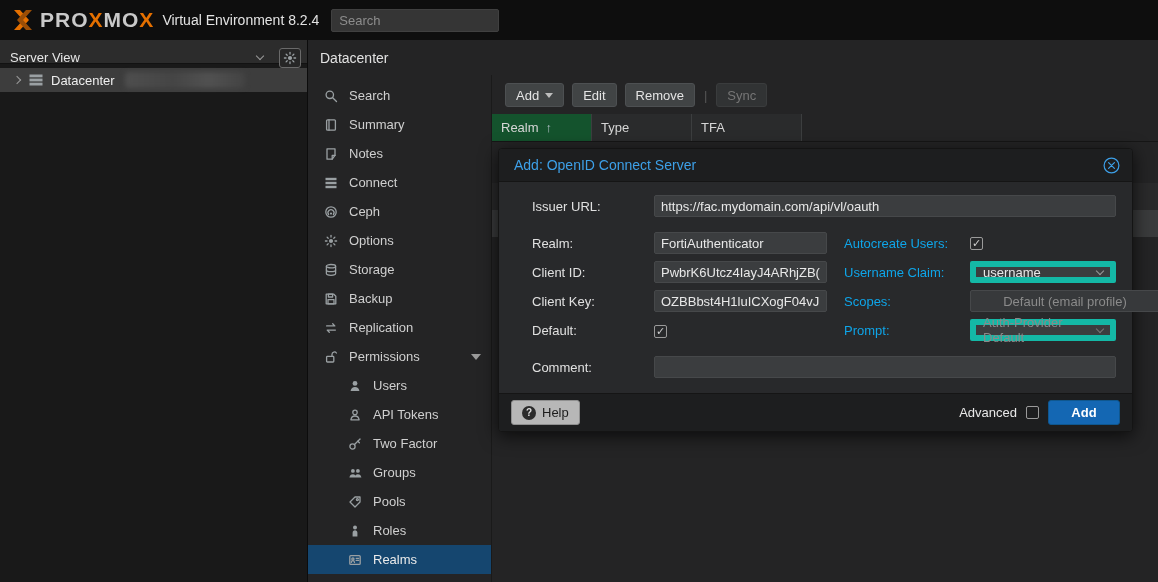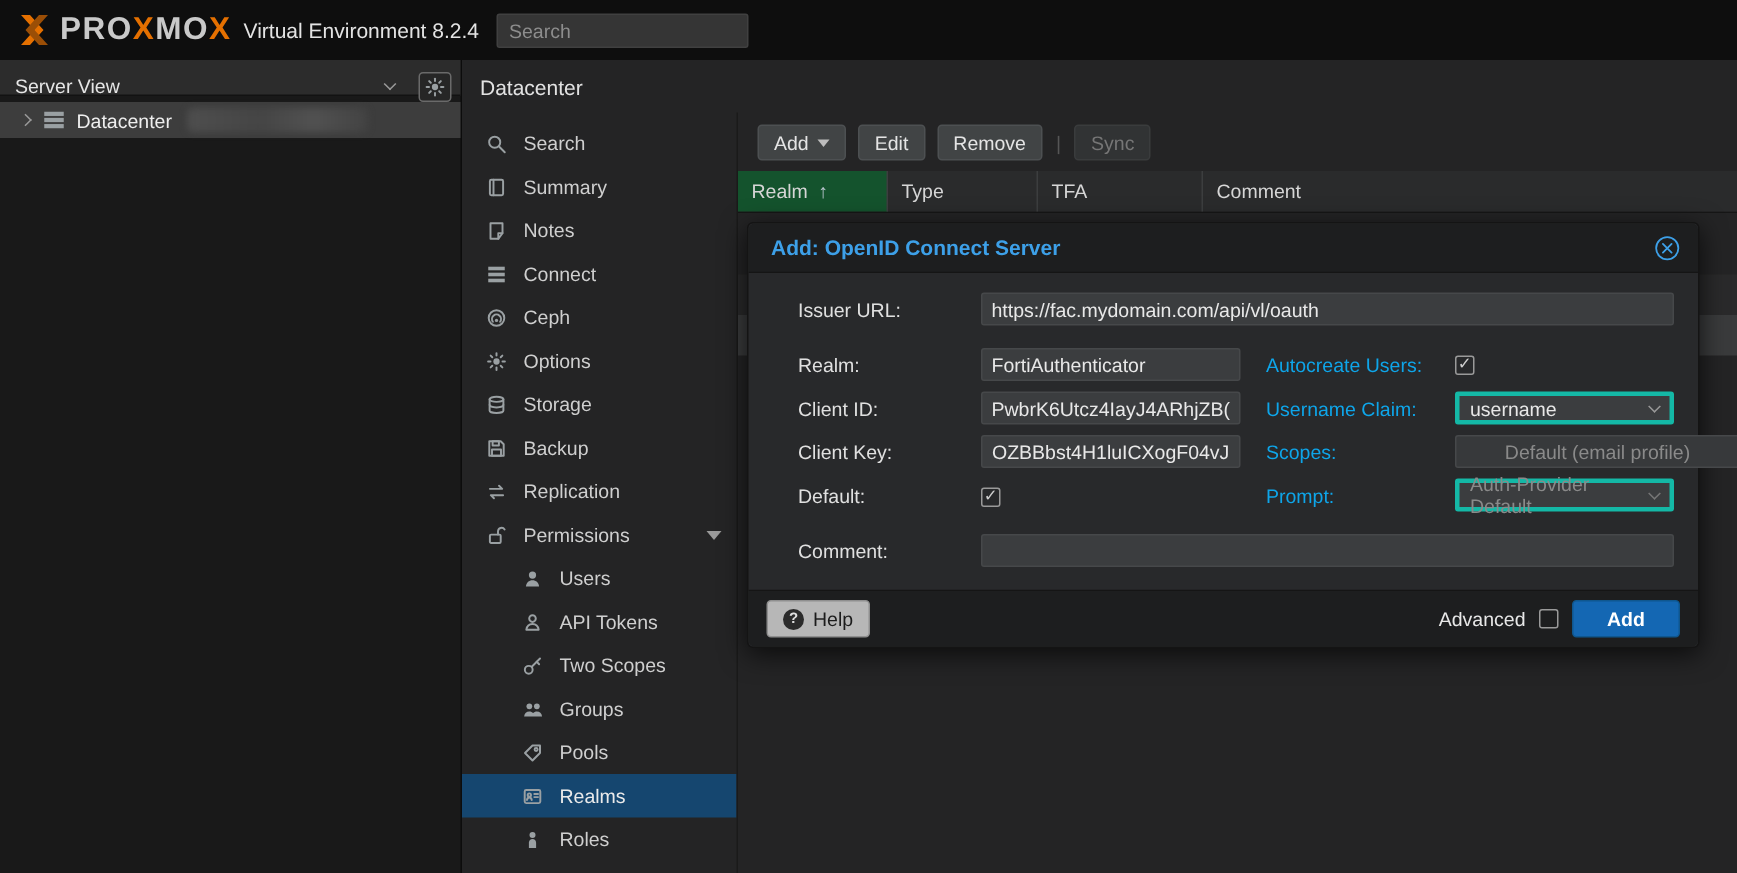--- a/index.html
+++ b/index.html
@@ -68,32 +68,32 @@
   .rows { position:absolute; left:0; right:0; bottom:0; top:108px; }
   .row-stripe-1 { height:27px; background:#2a2a2b; }
   .row-stripe-2 { height:27px; background:#3a3b3c; }
 
   
   .dialog { position:absolute; left:498px; top:148px; width:635px; height:284px;
     background:#28292b; border-radius:4px; box-shadow:0 4px 18px rgba(0,0,0,.7);
     border:1px solid #141414; }
   .dlg-title { height:33px; background:#1d1e1f; border-radius:4px 4px 0 0;
     display:flex; align-items:center; padding:0 12px 0 15px; border-bottom:1px solid #151515; }
-  .dlg-title-text { color:#3da0e8; font-size:14px; font-weight:700; flex:1; }
+  .dlg-title-text { color:#3da0e8; font-size:14px; font-weight:400; flex:1; }
   .dlg-body { padding:13px 16px 0 16px;margin-left:17px; }
   .frow { display:flex; align-items:center; margin-bottom:7px; }
   .flabel { width:122px; color:#e0e0e0; flex:none; }
   .flabel-r { width:126px; color:#0ea5e9; flex:none; margin-left:17px; }
   .fin { height:22px; background:#3b3d3f; border:1px solid #46484a; border-radius:2px;
     color:#e8e8e8; font-size:13px; padding:0 6px; font-family:"Liberation Sans",sans-serif; }
   .fin.grow { flex:1; }
   .fin.w173 { width:173px; flex:none; }
   .fin:disabled, .fin.dim { background:#37393b; color:#8a8a8a;text-align:center; }
   .fin::placeholder { color:#8a8a8a; }
-  .fsel { height:22px; background:#3b3d3f; border:3px solid #14b8a6; border-radius:2px;
+  .fsel { height:22px; background:#3b3d3f; border:6px solid #14b8a6; border-radius:2px;
     display:flex; align-items:center; padding:0 7px; flex:1; }
   .fsel .txt { flex:1; color:#e8e8e8; }
   .fsel.dim .txt { color:#8a8a8a; }
   .fsel .chev { margin:0; border-color:#9a9a9a; margin-top:-3px; }
   .fsel.dim .chev { border-color:#777; }
   .cbox { width:13px; height:13px; border:1px solid #9a9a9a; border-radius:2px;
     display:inline-flex; align-items:center; justify-content:center;
     color:#cfcfcf; font-size:11px; line-height:1; background:transparent; }
   .issuer-row { margin-bottom:15px; }
   .comment-row { margin-top:15px; }
@@ -291,62 +291,62 @@
         <span>API Tokens</span>
       </div>
       <div class="menu-item sub">
         <span class="ic">
             <svg class="i" width="14" height="14" viewBox="0 0 14 14">
               <circle cx="4.5" cy="9.5" r="2.6"></circle>
               <line x1="6.5" y1="7.5" x2="12" y2="2"></line>
               <line x1="9.8" y1="4.2" x2="11.4" y2="5.8"></line>
             </svg>
           </span>
-        <span>Two Scopes</span>
+        <span>Two Factor</span>
       </div>
       <div class="menu-item sub">
         <span class="ic">
             <svg class="i" width="15" height="14" viewBox="0 0 15 14">
               <circle class="f" cx="4.9" cy="4.9" r="1.9"></circle>
               <circle class="f" cx="9.9" cy="4.9" r="1.9"></circle>
               <path class="f" d="M1.4 11.6c.3-2.1 1.6-3.3 3.5-3.3 1 0 1.9.4 2.5 1.1.6-.7 1.5-1.1 2.5-1.1 1.9 0 3.2 1.2 3.5 3.3z"></path>
             </svg>
           </span>
         <span>Groups</span>
       </div>
       <div class="menu-item sub">
         <span class="ic">
             <svg class="i" width="14" height="14" viewBox="0 0 14 14">
               <path d="M2 7 7 2h5v5l-5 5z"></path>
               <circle cx="9.4" cy="4.6" r="1"></circle>
             </svg>
           </span>
         <span>Pools</span>
+      </div>
+      <div class="menu-item sub">
+        <span class="ic">
+            <svg class="i" width="14" height="14" viewBox="0 0 14 14">
+              <circle class="f" cx="7" cy="3.6" r="2"></circle>
+              <path class="f" d="M4.6 12.4V8.8c0-1.5 1-2.5 2.4-2.5s2.4 1 2.4 2.5v3.6z"></path>
+            </svg>
+          </span>
+        <span>Roles</span>
       </div>
       <div class="menu-item sub selected">
         <span class="ic">
             <svg class="i" width="14" height="14" viewBox="0 0 14 14">
               <rect x="1.8" y="2.6" width="10.4" height="8.8" rx="1"></rect>
               <circle cx="4.9" cy="6" r="1.1"></circle>
               <path d="M3.3 9.3c.2-1 .8-1.6 1.6-1.6s1.4.6 1.6 1.6"></path>
               <line x1="8.2" y1="5.3" x2="10.7" y2="5.3"></line>
               <line x1="8.2" y1="7.4" x2="10.7" y2="7.4"></line>
             </svg>
           </span>
         <span>Realms</span>
       </div>
-      <div class="menu-item sub">
-        <span class="ic">
-            <svg class="i" width="14" height="14" viewBox="0 0 14 14">
-              <circle class="f" cx="7" cy="3.6" r="2"></circle>
-              <path class="f" d="M4.6 12.4V8.8c0-1.5 1-2.5 2.4-2.5s2.4 1 2.4 2.5v3.6z"></path>
-            </svg>
-          </span>
-        <span>Roles</span>
-      </div>
       <div class="menu-item">
         <span class="ic">
             <svg class="i" width="14" height="14" viewBox="0 0 14 14">
               <path d="M2 10.5a5.4 5.4 0 0 1 10 0"></path>
               <line x1="7" y1="10" x2="9.4" y2="6.4"></line>
             </svg>
           </span>
         <span>HA</span>
 
       </div>
@@ -372,23 +372,20 @@
       <div class="grid-head">
         <div class="gh-cell sorted" style="width:100px">
           <span>Realm</span>
           <span class="sort-arrow">↑</span>
         </div>
         <div class="gh-cell" style="width:100px">
           <span>Type</span>
         </div>
         <div class="gh-cell" style="width:110px">
           <span>TFA</span>
-        </div>
-        <div class="gh-cell" style="flex:1;border-right:none">
-          <span>Comment</span>
         </div>
       </div>
       <div class="rows">
         <div class="row-stripe-1"></div>
         <div class="row-stripe-2"></div>
       </div>
     </div>
   </div>
 </div>
 

